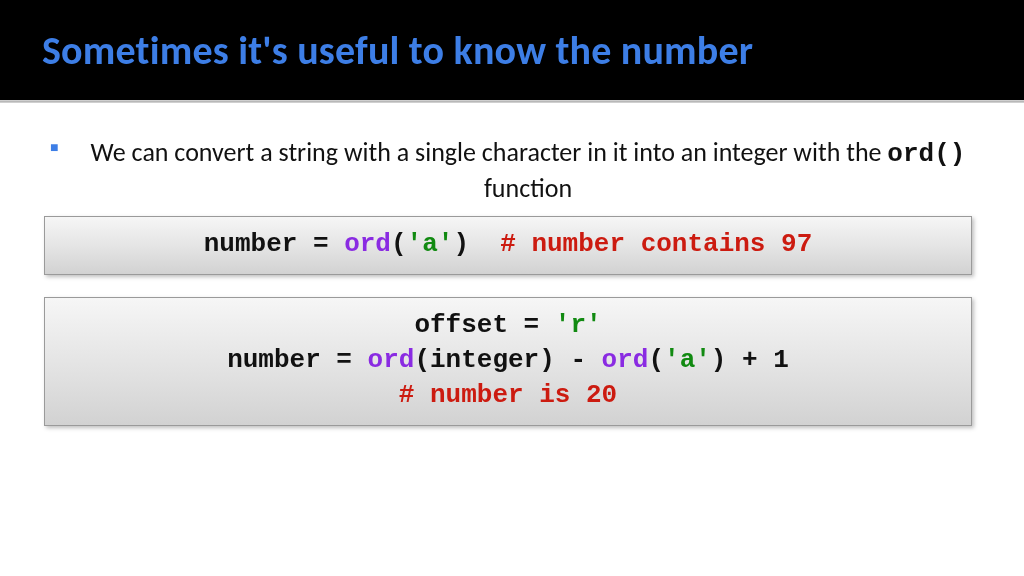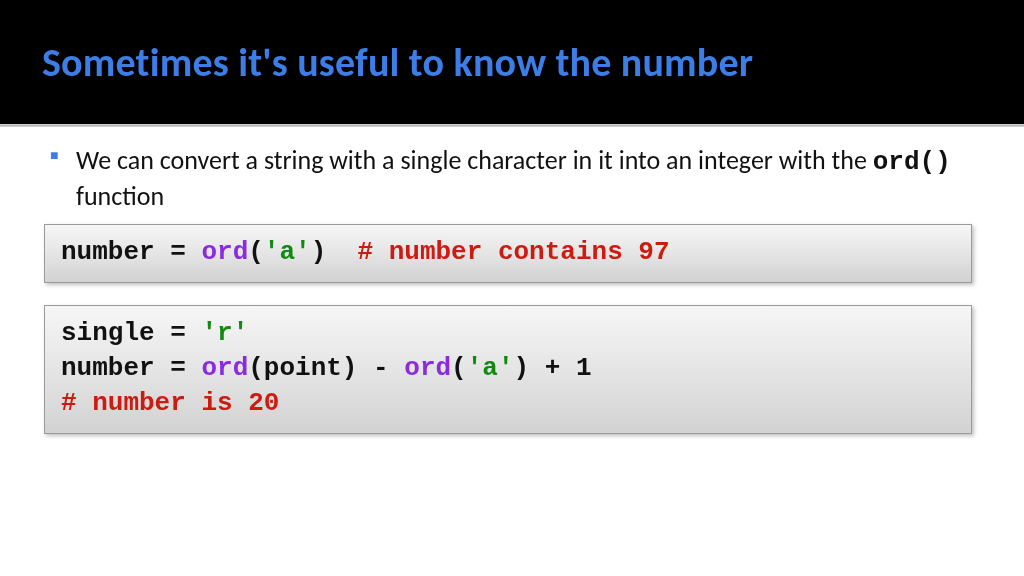--- a/index.html
+++ b/index.html
@@ -1,21 +1,21 @@
 <!DOCTYPE html>
 <html><head>
 <meta charset="utf-8">
 <style>
   * { margin: 0; padding: 0; box-sizing: border-box; }
   html, body { width: 1024px; height: 576px; font-family: Calibri, "Segoe UI", sans-serif; background: #fff; overflow: hidden; }
   .slide { width: 1024px; height: 576px; display: flex; flex-direction: column; }
-  .title-bar { background: #000; height: 124px; display: flex; align-items: center; padding-left: 42px; }
+  .title-bar { background: #000; height: 100px; display: flex; align-items: center; padding-left: 42px; }
   .title-bar h1 { color: #3d7ee6; font-size: 40px; font-weight: 700; letter-spacing: 0.2px; }
   .divider { height: 3px; background: linear-gradient(to bottom, #dcdcdc 0%, #b8b8b8 50%, #dcdcdc 100%); border-top: 1px solid #cfcfcf; border-bottom: 1px solid #cfcfcf; }
-  .content { padding: 16px 44px 0 44px; flex: 1; }
+  .content { padding: 32px 44px 0 44px; flex: 1; text-align: center; }
   ul.bullets { list-style: none; }
   ul.bullets > li { position: relative; padding-left: 32px; font-size: 26px; line-height: 1.32; color: #111; margin-bottom: 10px; }
   ul.bullets > li::before { content: "■"; position: absolute; left: 6px; top: 4px; color: #3d7ee6; font-size: 14px; }
   .code-inline { font-family: "Courier New", monospace; font-weight: 700; }
   .code-block {
     margin: 8px 8px 22px 0;
     border: 1px solid #9a9a9a;
     background: linear-gradient(to bottom, #f6f6f6 0%, #e3e3e3 55%, #d2d2d2 100%);
     box-shadow: 2px 2px 4px rgba(0,0,0,0.25);
     padding: 10px 16px 12px 16px;
@@ -42,18 +42,18 @@
 
   <div class="content">
 
     <ul class="bullets">
       <li><span>We can convert a string with a single character in it into an integer with the </span><span class="code-inline">ord()</span><span>  function</span></li>
     </ul>
 
     <div class="code-block"><span>number = </span><span class="tok-fn">ord</span><span>(</span><span class="tok-str">'a'</span><span>)  </span><span class="tok-cmt"># number contains 97</span></div>
 
 
-    <div class="code-block"><span>single = </span><span class="tok-str">'r'</span>
-<span>number = </span><span class="tok-fn">ord</span><span>(point) - </span><span class="tok-fn">ord</span><span>(</span><span class="tok-str">'a'</span><span>) + 1</span>
+    <div class="code-block"><span>offset = </span><span class="tok-str">'r'</span>
+<span>number = </span><span class="tok-fn">ord</span><span>(integer) - </span><span class="tok-fn">ord</span><span>(</span><span class="tok-str">'a'</span><span>) + 1</span>
 <span class="tok-cmt"># number is 20</span></div>
 
   </div>
 </div>
 
 </body></html>

